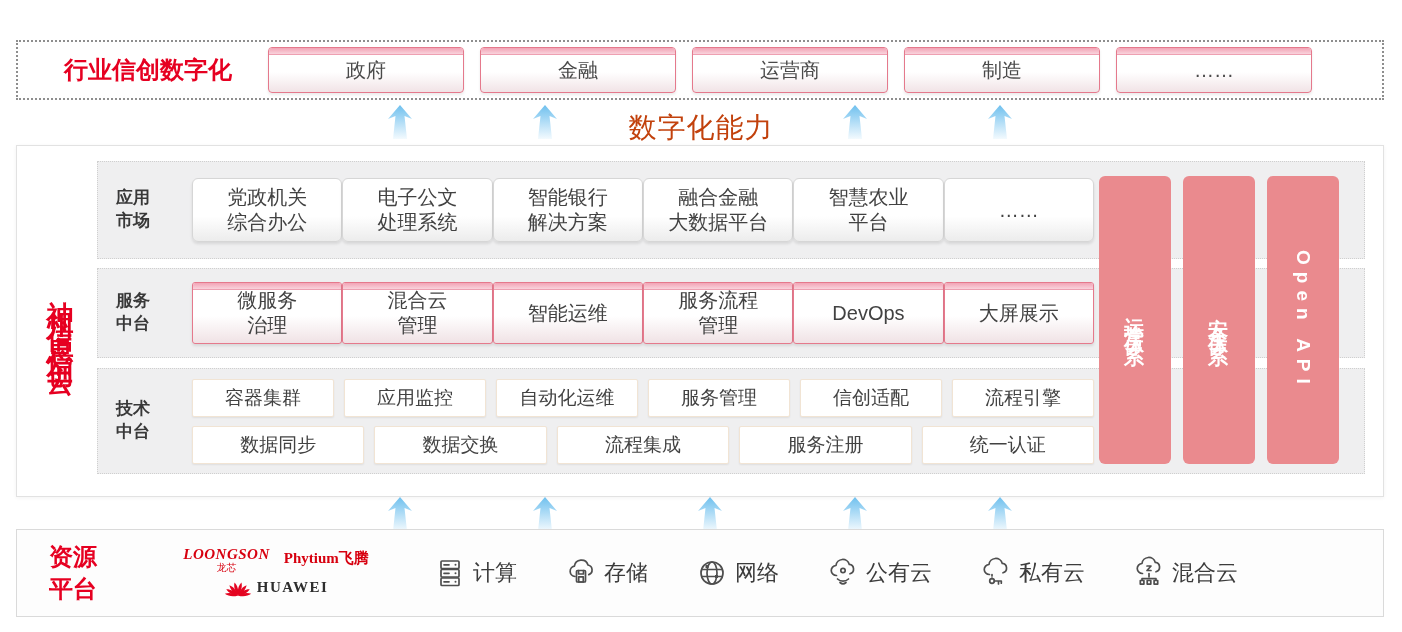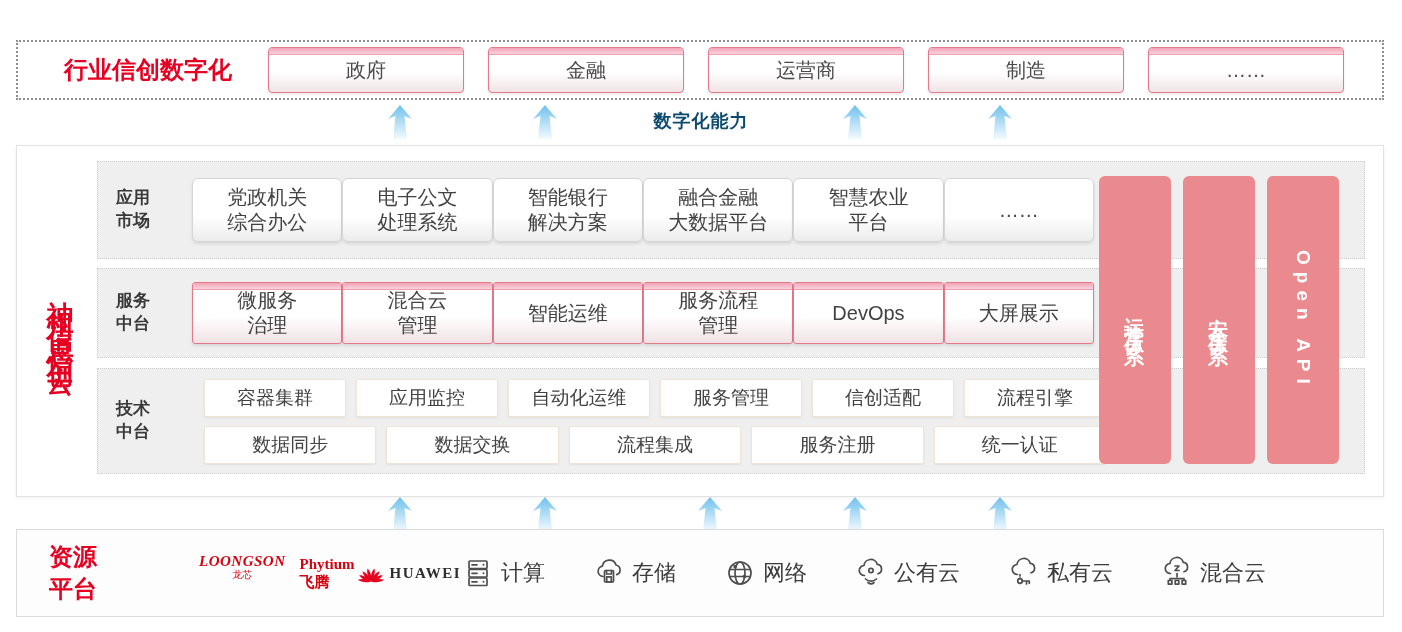--- a/index.html
+++ b/index.html
@@ -4,45 +4,45 @@
 <style>
   html,body{margin:0;padding:0;background:#ffffff;}
   body{font-family:"Liberation Sans","DejaVu Sans",sans-serif;color:#3f3f3f;}
   .canvas{position:relative;width:1402px;height:632px;background:#fff;overflow:hidden;}
   .pre{white-space:pre-line;}
 
   
   .industry-band{position:absolute;left:16px;top:40px;width:1368px;height:60px;
     border:2px dotted #8e8e8e;box-sizing:border-box;display:flex;align-items:center;}
   .industry-title{margin-left:46px;font-size:24px;font-weight:bold;color:#e60021;white-space:nowrap;}
-  .industry-boxes{display:flex;gap:24px;margin-left:36px;}
+  .industry-boxes{display:flex;gap:16px;margin-left:36px;}
   .cap-box{position:relative;width:196px;height:46px;background:linear-gradient(180deg,#ffffff 55%,#f1e3e6 100%);
     border:1px solid #e5798c;border-radius:4px;display:flex;align-items:center;justify-content:center;
     font-size:20px;color:#4a4a4a;box-shadow:0 2px 3px rgba(0,0,0,.08);box-sizing:border-box;overflow:hidden;}
   .cap-box::before{content:"";position:absolute;top:0;left:0;right:0;height:6px;
     background:linear-gradient(180deg,#f2a4b6,#f9d3dc);border-bottom:1px solid #eea0b2;}
 
   
   .cap-band{position:absolute;left:0;top:100px;width:1402px;height:46px;}
   .cap-label{position:absolute;left:50%;transform:translateX(-50%);top:9px;
-    font-size:18px;font-weight:bold;color:#0c4a6e;letter-spacing:1px;}
+    font-size:28px;font-weight:normal;color:#c2410c;letter-spacing:1px;}
   .arrow{position:absolute;width:30px;height:36px;}
 
   
   .main-panel{position:absolute;left:16px;top:145px;width:1368px;height:352px;background:#fff;
     border:1px solid #e2e2e2;box-sizing:border-box;box-shadow:0 1px 4px rgba(0,0,0,.05);}
   .v-title{position:absolute;left:16px;top:0;height:100%;width:54px;display:flex;align-items:center;justify-content:center;
     writing-mode:vertical-rl;text-orientation:upright;font-size:27px;font-weight:bold;color:#e60021;letter-spacing:12px;}
   .prow{position:absolute;left:80px;width:1268px;background:#efeff0;border:1px dotted #cfcfcf;
     box-sizing:border-box;display:flex;align-items:center;}
   .prow-label{width:64px;margin-left:18px;font-size:17px;font-weight:bold;color:#383838;line-height:1.35;flex:none;}
   .prow-boxes{display:flex;gap:0;margin-left:12px;width:902px;flex:none;}
   .row-app{top:15px;height:98px;}
   .row-svc{top:122px;height:90px;}
-  .row-tech{top:222px;height:106px;gap:12px;}
+  .row-tech{top:222px;height:106px;}
 
   .app-box{flex:1;height:64px;background:linear-gradient(180deg,#ffffff 60%,#ececec 100%);
     border:1px solid #d6d6d6;border-radius:6px;box-shadow:0 2px 3px rgba(0,0,0,.10);
     display:flex;align-items:center;justify-content:center;text-align:center;
     font-size:20px;color:#424242;line-height:1.25;box-sizing:border-box;}
 
   .svc-box{position:relative;flex:1;height:62px;background:linear-gradient(180deg,#ffffff 55%,#f0e2e5 100%);
     border:1px solid #e5798c;border-radius:3px;box-shadow:0 2px 3px rgba(0,0,0,.10);
     display:flex;align-items:center;justify-content:center;text-align:center;
     font-size:20px;color:#424242;line-height:1.25;box-sizing:border-box;overflow:hidden;}
@@ -61,21 +61,21 @@
   .pillar .v-cjk{writing-mode:vertical-rl;text-orientation:upright;font-size:20px;letter-spacing:9px;}
   .pillar .v-latin{writing-mode:vertical-rl;font-size:19px;letter-spacing:7px;font-weight:bold;}
 
   
   .bottom-arrows{position:absolute;left:0;top:496px;width:1402px;height:33px;}
 
   
   .res-panel{position:absolute;left:16px;top:529px;width:1368px;height:88px;background:#fdfdfd;
     border:1px solid #dadada;box-sizing:border-box;display:flex;align-items:center;font-family:Liberation Serif, serif;}
   .res-label{margin-left:32px;font-size:24px;font-weight:bold;color:#e60021;line-height:1.35;flex:none;}
-  .vendors{margin-left:102px;width:210px;flex:none;display:flex;flex-direction:row;align-items:center;gap:2px;}
+  .vendors{margin-left:74px;width:210px;flex:none;display:flex;flex-direction:column;align-items:center;gap:2px;}
   .vendor-row{display:flex;align-items:flex-start;gap:14px;}
   .loongson{display:flex;flex-direction:column;align-items:center;line-height:1;}
   .loongson .en{font-size:15px;font-weight:bold;font-style:italic;color:#d7000f;letter-spacing:.5px;}
   .loongson .cn{font-size:10px;color:#d7000f;margin-top:1px;}
   .phytium{font-size:15px;font-weight:bold;color:#d7000f;margin-top:2px;}
   .huawei{display:flex;align-items:center;gap:5px;}
   .huawei .txt{font-size:15px;font-weight:bold;color:#2e2e2e;letter-spacing:1.5px;}
   .res-items{display:flex;align-items:center;margin-left:52px;gap:47px;}
   .res-item{display:flex;align-items:center;gap:6px;}
   .res-item .lbl{font-size:22px;color:#3c3c3c;}

